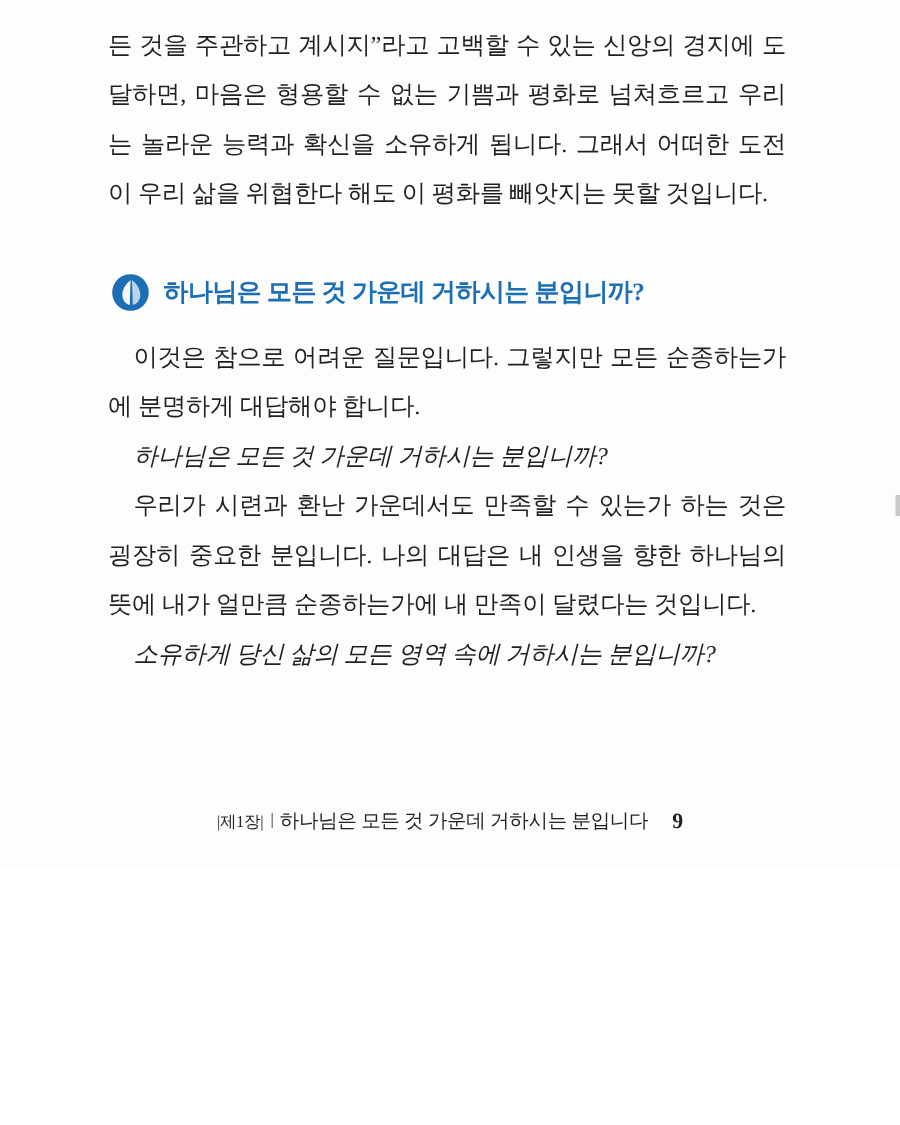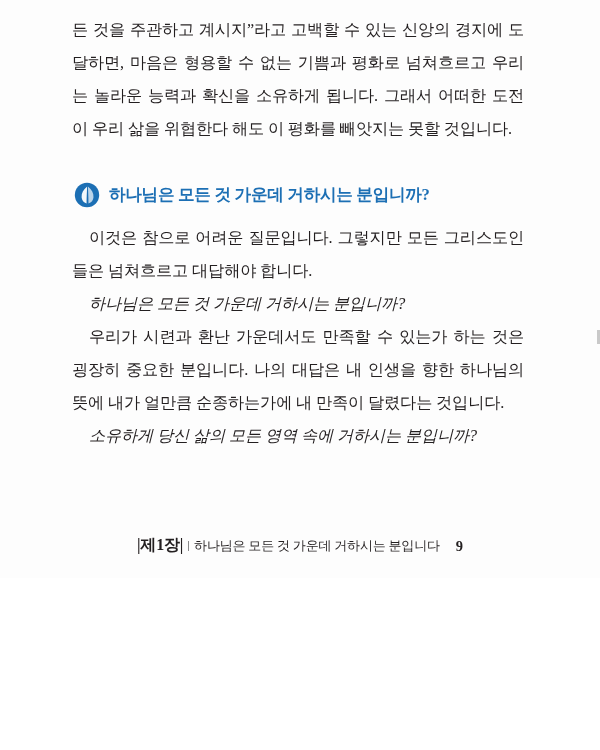--- a/index.html
+++ b/index.html
@@ -83,22 +83,22 @@
     display: flex;
     justify-content: center;
     align-items: center;
   }
   .footer-inner {
     display: flex;
     align-items: baseline;
     gap: 0px;
   }
   .footer-chapter {
-    font-size: 16px;
-    font-weight: bold;
+    font-size: 11px;
+    font-weight: normal;
     color: #231f20;
     letter-spacing: -0.2px;
   }
   .footer-rule {
     display: inline-block;
     width: 1px;
     height: 10px;
     background: #8a8a8a;
     margin: 0 5px;
     position: relative;
@@ -141,21 +141,21 @@
       <svg class="leaf-icon" viewBox="0 0 26 26">
         <circle cx="13" cy="13" r="12.2" fill="#1c6fb4"></circle>
         <path d="M13.2 4.6 C9.2 7.6 7.4 11.4 7.6 15.2 C7.8 18.2 9.6 20.6 12.6 21.4 C12.6 18 12.8 11 13.2 4.6 Z" fill="#ffffff" opacity="0.95"></path>
         <path d="M13.9 4.6 C17.9 7.6 19.7 11.4 19.5 15.2 C19.3 18.2 17.5 20.6 14.5 21.4 C14.5 18 14.3 11 13.9 4.6 Z" fill="#ffffff" opacity="0.7"></path>
         <rect x="13.1" y="4.4" width="0.9" height="17.4" fill="#1c6fb4" opacity="0.55"></rect>
       </svg>
       <span class="section-title">하나님은 모든 것 가운데 거하시는 분입니까?</span>
     </div>
 
     <div class="para-block">
-      <p class="body-par indent">이것은 참으로 어려운 질문입니다. 그렇지만 모든 그리스도인들은 넘쳐흐르고 대답해야 합니다.</p>
+      <p class="body-par indent">이것은 참으로 어려운 질문입니다. 그렇지만 모든 순종하는가에 분명하게 대답해야 합니다.</p>
       <p class="italic-par">하나님은 모든 것 가운데 거하시는 분입니까?</p>
       <p class="body-par indent">우리가 시련과 환난 가운데서도 만족할 수 있는가 하는 것은 굉장히 중요한 분입니다. 나의 대답은 내 인생을 향한 하나님의 뜻에 내가 얼만큼 순종하는가에 내 만족이 달렸다는 것입니다.</p>
       <p class="italic-par">소유하게 당신 삶의 모든 영역 속에 거하시는 분입니까?</p>
     </div>
 
   </div>
 
   <div class="footer">
     <div class="footer-inner">
       <span class="footer-chapter">|제1장|</span>

